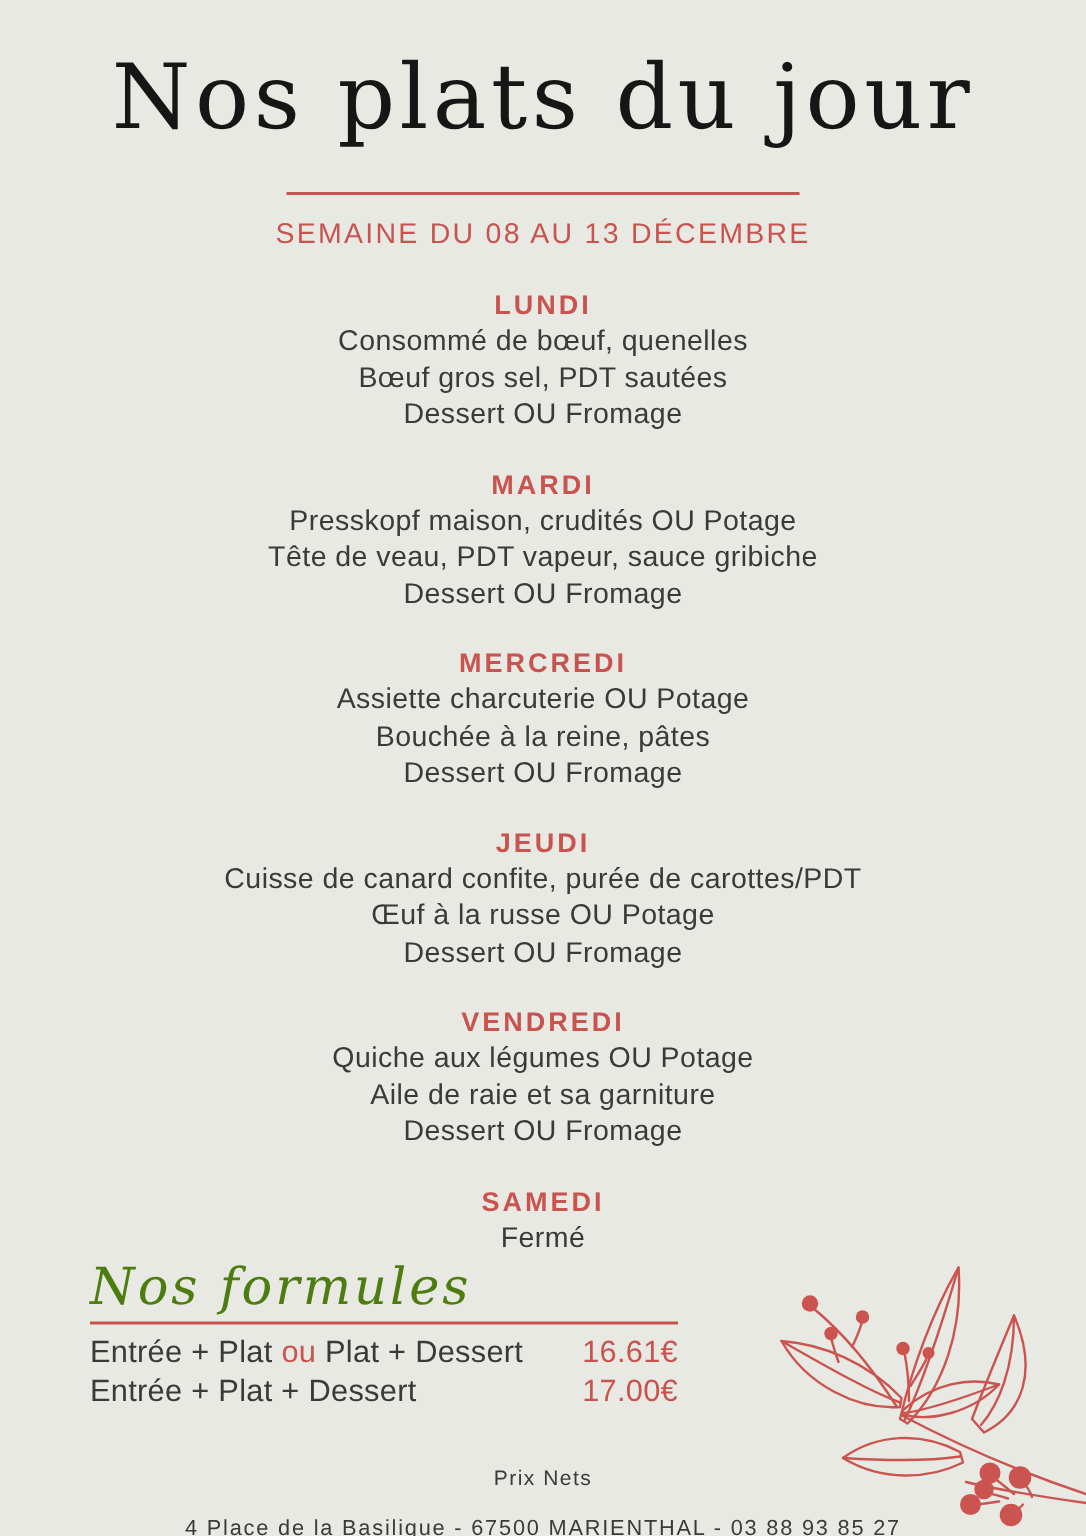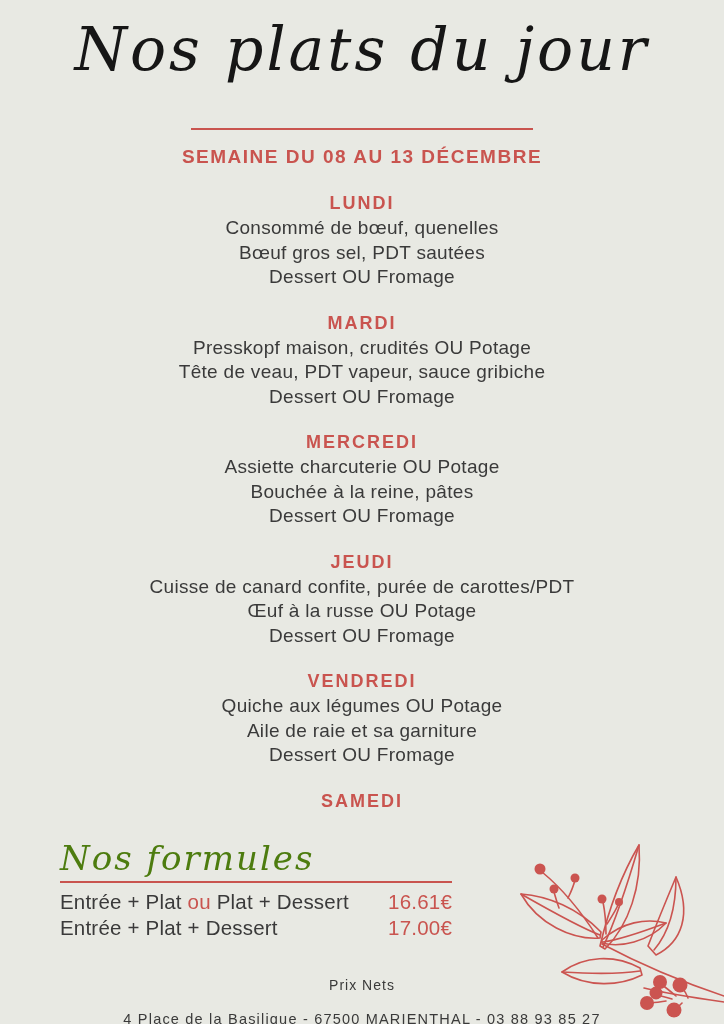--- a/index.html
+++ b/index.html
@@ -8,43 +8,42 @@
     width: 724px;
     height: 1024px;
     background: #e8e9e3;
     overflow: hidden;
     font-family: "Liberation Sans", sans-serif;
     color: #3a3a3a;
   }
   .title {
     position: absolute;
     top: 14px; left: 0; right: 0;
-    margin: 0;
+    margin: 16px;
     text-align: center;
     font-family: "DejaVu Serif", serif;
-    font-style: italic;
     font-weight: 400;
     font-size: 60px;
     letter-spacing: 3px;
     color: #161616;
   }
   .title-divider {
     position: absolute;
     top: 128px; left: 50%;
     width: 342px; height: 2px;
     margin-left: -171px;
     background: #c9544f;
   }
   .week-header {
     position: absolute;
     top: 146px; left: 0; right: 0;
     margin: 0;
     text-align: center;
     font-size: 19px;
-    font-weight: 700;
+    font-weight: 400;
     letter-spacing: 1.5px;
     color: #c9544f;
   }
   .days {
     position: absolute;
     top: 177px; left: 0; right: 0;
   }
   .day { text-align: center; margin: 13px 0 20px 0; }
   .day-name {
     margin: 0;
@@ -157,20 +156,21 @@
 
     <section class="day">
       <h3 class="day-name">VENDREDI</h3>
       <p class="dish">Quiche aux légumes OU Potage</p>
       <p class="dish">Aile de raie et sa garniture</p>
       <p class="dish">Dessert OU Fromage</p>
     </section>
 
     <section class="day">
       <h3 class="day-name">SAMEDI</h3>
+      <p class="dish">Fermé</p>
     </section>
 
   </main>
 
   <section class="formules">
     <h2 class="formules-title">Nos formules</h2>
     <div class="formules-divider"></div>
 
 
     <div class="formule-row">

